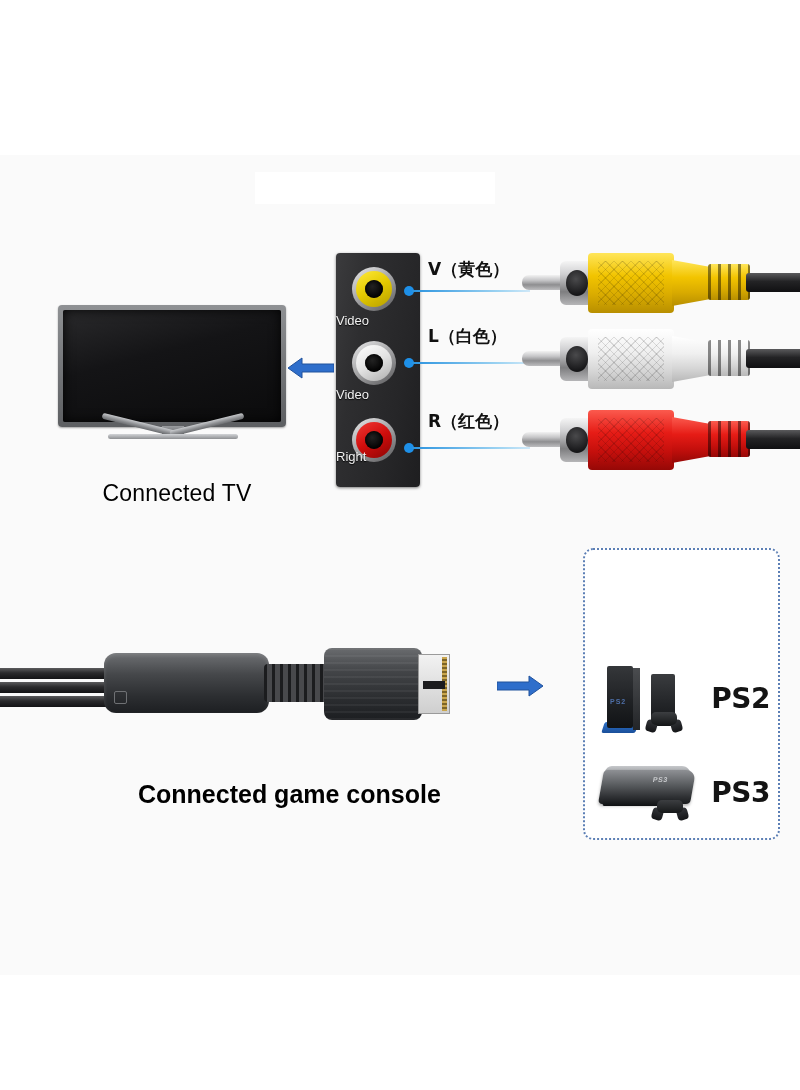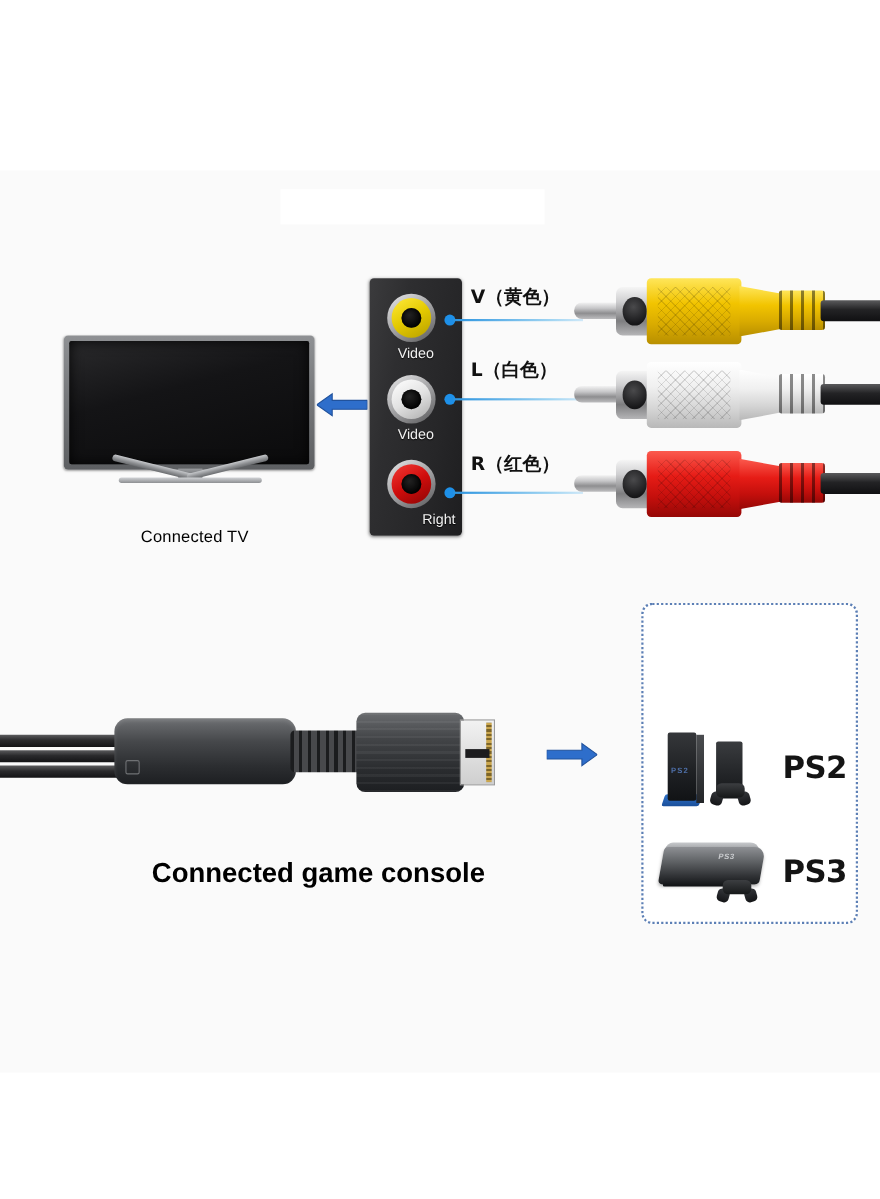--- a/index.html
+++ b/index.html
@@ -59,21 +59,21 @@
   #tv-stand-l { left: 42px; transform: rotate(14deg); transform-origin: right center; }
   #tv-stand-r { left: 112px; transform: rotate(-14deg); transform-origin: left center; }
   #tv-stand-bar {
     position: absolute; left: 50px; top: 129px; width: 130px; height: 5px;
     background: linear-gradient(180deg,#d2d4d7,#8e9093);
     border-radius: 3px;
   }
   #tv-caption {
     position: absolute; left: -6px; top: 175px; width: 250px;
     text-align: center;
-    font-size: 15px;
+    font-size: 23px;
     color: #000;
     letter-spacing: .2px;
     white-space: nowrap;
   }
 
   
   .arrow { position: absolute; }
   .arrow svg { display: block; }
 
   
@@ -94,33 +94,33 @@
   }
   .jack .ring-color {
     position: absolute; inset: 4px; border-radius: 50%;
   }
   .jack .hole {
     position: absolute; inset: 13px; border-radius: 50%;
     background: radial-gradient(circle at 40% 35%, #222 0%, #050505 70%);
     box-shadow: inset 0 0 4px #000;
   }
   .jack-label {
-    position: absolute; left: 0; width: 84px; text-align: center;
+    position: absolute; left: 0; width: 84px; 
     color: #f1f1f1; font-size: 13px; font-weight: 400;
     text-shadow: 0 1px 1px rgba(0,0,0,.9);
   }
   #jack-video { top: 14px; }
   #jack-video .ring-color { background: linear-gradient(150deg,#ffe93a,#e3c900 50%,#b79f00); }
   #label-video { top: 60px; }
   #jack-left { top: 88px; }
   #jack-left .ring-color { background: linear-gradient(150deg,#ffffff,#e2e2e2 50%,#adadad); }
   #label-left { top: 134px; }
   #jack-right { top: 165px; }
   #jack-right .ring-color { background: linear-gradient(150deg,#f23a35,#cf0d0c 50%,#8d0504); }
-  #label-right { top: 211px; margin-left: 21px; }
+  #label-right { top: 196px; }
 
   
   .callout { position: absolute; height: 2px; }
   .callout .dot {
     position: absolute; left: 0; top: -4px;
     width: 10px; height: 10px; border-radius: 50%;
     background: #1e90e8;
   }
   .callout .line {
     position: absolute; left: 8px; top: 0; height: 2px; right: 0;

